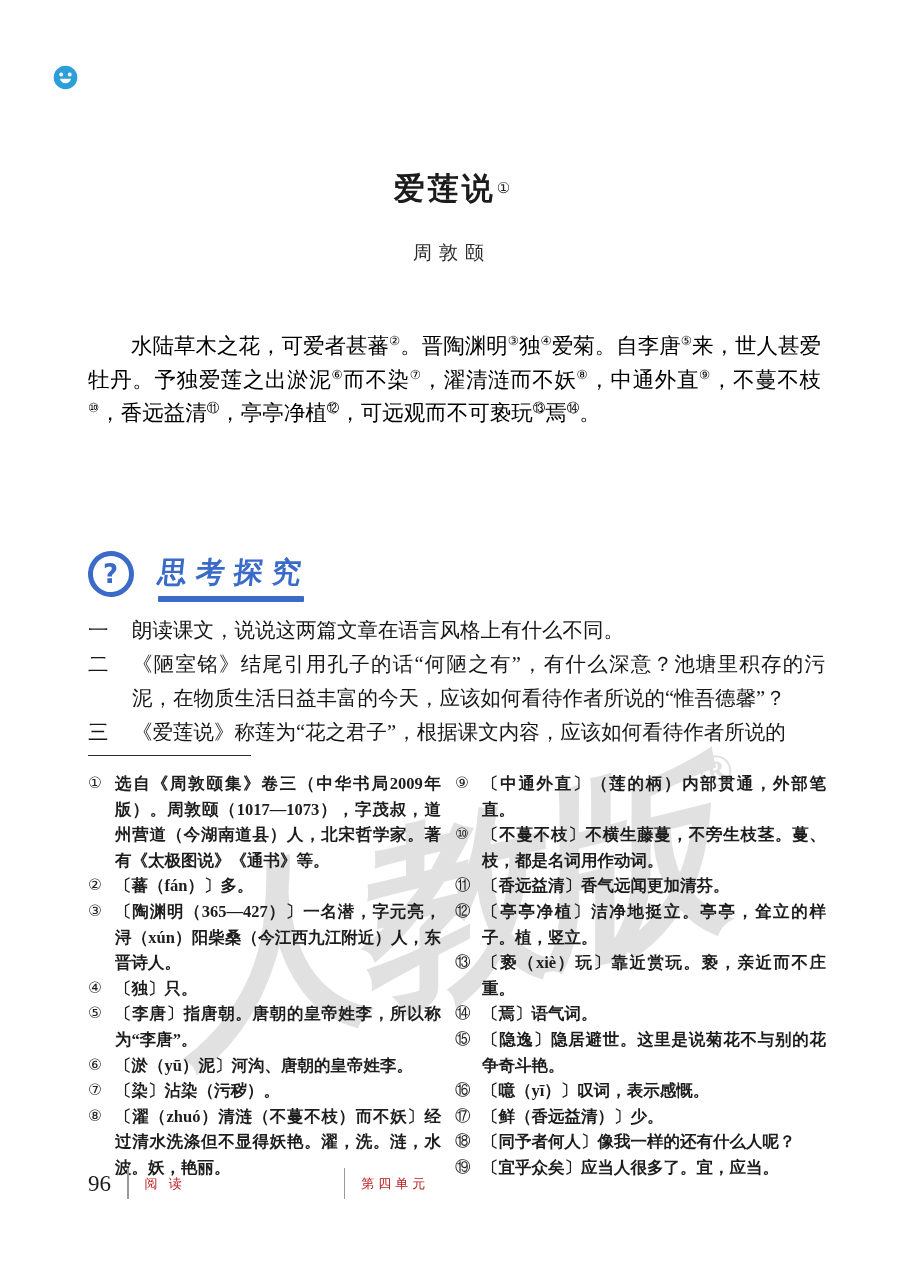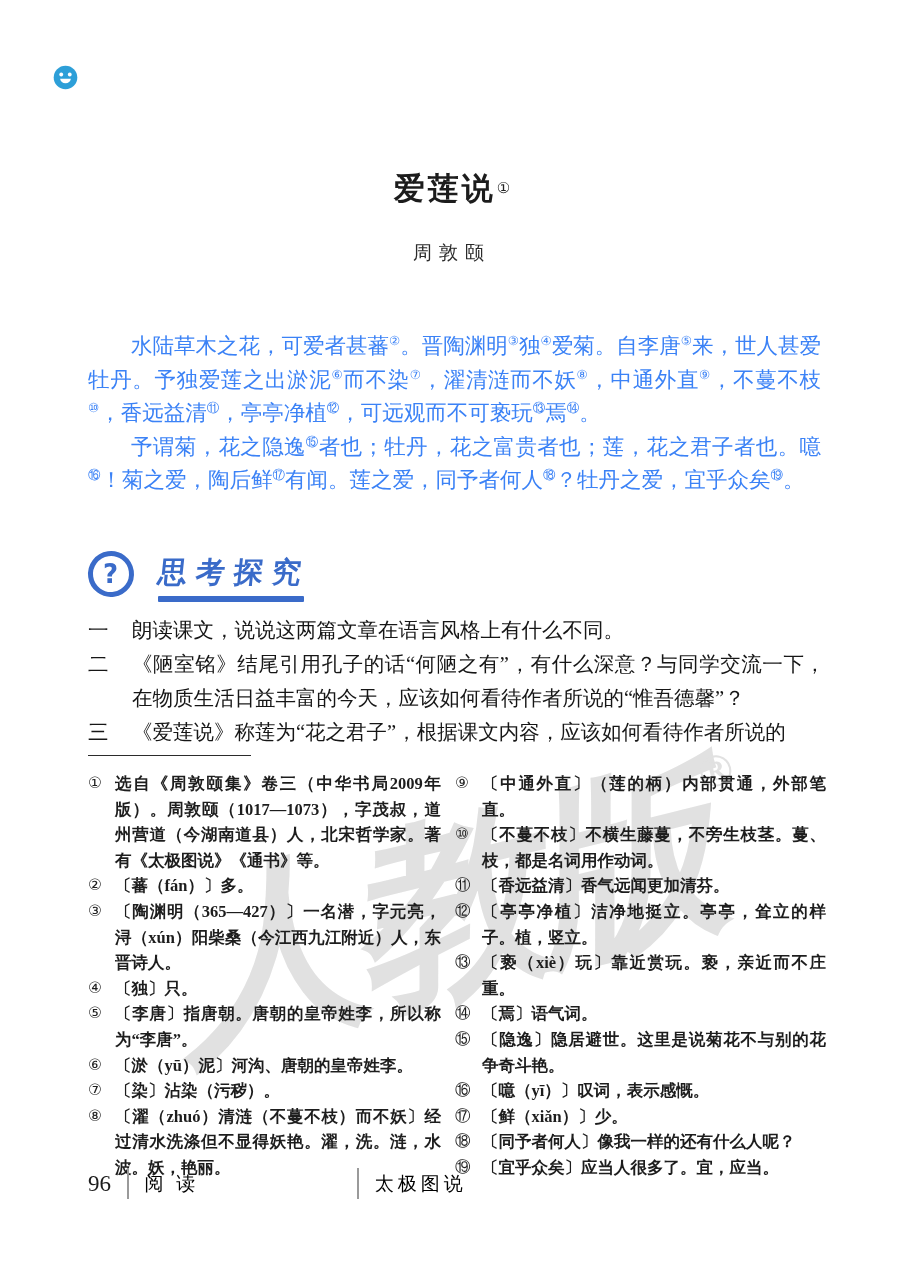--- a/index.html
+++ b/index.html
@@ -19,21 +19,21 @@
 
   
   .title-block { top:168px; left:0; right:0; text-align:center; }
   .title-text { font-size:31px; font-weight:700; letter-spacing:3px; color:#1c1c1c; }
   .title-sup { font-size:15px; font-weight:400; vertical-align:super; margin-left:1px; }
   .author-block { top:240px; left:0; right:0; text-align:center; }
   .author-name { font-size:19px; letter-spacing:7px; color:#2a2a2a; }
 
   
   .body-text { top:330px; left:88px; width:733px; }
-  .para { font-size:21.5px; line-height:33.5px; text-indent:2em; text-align:justify; color:#3b82f6; }
+  .para { font-size:21.5px; line-height:33.5px; text-indent:2em; text-align:justify; color:#000000; }
   .note-ref { font-size:12.5px; line-height:0; vertical-align:super; letter-spacing:0; }
 
   
   .explore-header { top:551px; left:88px; display:flex; align-items:flex-start; gap:24px; }
   .q-icon {
     width:46px; height:46px; flex:none;
     border:5px solid #3a6bc9; border-radius:50%;
     display:flex; align-items:center; justify-content:center;
     transform:rotate(-8deg);
   }
@@ -70,21 +70,21 @@
     pointer-events:none; user-select:none;
     opacity:0.75;
   }
   .wm-text { font-size:195px; letter-spacing:-10px; }
   .wm-reg { font-size:46px; vertical-align:120px; margin-left:8px; font-style:normal; }
 
   
   .footer { top:1168px; left:88px; display:flex; align-items:center; }
   .page-num { font-size:23px; color:#1c1c1c; }
   .v-sep { width:1.5px; height:31px; background:#9a9a9a; margin:0 16px; }
-  .footer-label { font-size:19px; letter-spacing:4px; color:#000000; }
+  .footer-label { font-size:13px; letter-spacing:4px; color:#b91c1c; }
   .sep2 { margin-left:158px; }
 </style>
 </head>
 <body>
 
 <div class="page">
 
   <div class="layer watermark">
     <span class="wm-text">人教版</span><span class="wm-reg">®</span>
   </div>
@@ -100,41 +100,40 @@
 
   <div class="layer author-block">
     <span class="author-name">周敦颐</span>
   </div>
   <div class="layer title-block">
     <span class="title-text">爱莲说</span><sup class="title-sup">①</sup>
   </div>
 
   <div class="layer body-text">
       <p class="para"><span>水陆草木之花，可爱者甚蕃<sup class="note-ref">②</sup>。晋陶渊明<sup class="note-ref">③</sup>独<sup class="note-ref">④</sup>爱菊。自李唐<sup class="note-ref">⑤</sup>来，世人甚爱牡丹。予独爱莲之出淤泥<sup class="note-ref">⑥</sup>而不染<sup class="note-ref">⑦</sup>，濯清涟而不妖<sup class="note-ref">⑧</sup>，中通外直<sup class="note-ref">⑨</sup>，不蔓不枝<sup class="note-ref">⑩</sup>，香远益清<sup class="note-ref">⑪</sup>，亭亭净植<sup class="note-ref">⑫</sup>，可远观而不可亵玩<sup class="note-ref">⑬</sup>焉<sup class="note-ref">⑭</sup>。</span></p>
-      <p class="para"><span>予谓菊，花之隐逸<sup class="note-ref">⑮</sup>者也；牡丹，花之富贵者也；莲，花之君子者也。噫<sup class="note-ref">⑯</sup>！菊之爱，陶后鲜<sup class="note-ref">⑰</sup>有闻。莲之爱，同予者何人<sup class="note-ref">⑱</sup>？牡丹之爱，宜乎众矣<sup class="note-ref">⑲</sup>。</span></p>
     </div>
 
   <div class="layer explore-header">
     <span class="q-icon">
       <span class="q-glyph">?</span>
     </span>
     <span class="explore-title-wrap">
       <span class="explore-title">思考探究</span>
       <span class="explore-underline"></span>
     </span>
   </div>
 
   <div class="layer questions">
       <div class="question">
     <span class="q-num">一</span>
     <span class="q-text">朗读课文，说说这两篇文章在语言风格上有什么不同。</span>
   </div>
       <div class="question">
     <span class="q-num">二</span>
-    <span class="q-text">《陋室铭》结尾引用孔子的话“何陋之有”，有什么深意？与同学交流一下，在物质生活日益丰富的今天，应该如何看待作者所说的“惟吾德馨”？</span>
+    <span class="q-text">《陋室铭》结尾引用孔子的话“何陋之有”，有什么深意？池塘里积存的污泥，在物质生活日益丰富的今天，应该如何看待作者所说的“惟吾德馨”？</span>
   </div>
       <div class="question">
     <span class="q-num">三</span>
     <span class="q-text">《爱莲说》称莲为“花之君子”，根据课文内容，应该如何看待作者所说的</span>
   </div>
     </div>
 
   <hr class="layer fn-sep">
 
   <div class="layer footnotes">
@@ -200,34 +199,34 @@
         <div class="fn">
     <span class="fn-num">⑮</span>
     <span class="fn-text">〔隐逸〕隐居避世。这里是说菊花不与别的花争奇斗艳。</span>
   </div>
         <div class="fn">
     <span class="fn-num">⑯</span>
     <span class="fn-text">〔噫（yī）〕叹词，表示感慨。</span>
   </div>
         <div class="fn">
     <span class="fn-num">⑰</span>
-    <span class="fn-text">〔鲜（xiǎn）〕少。</span>
+    <span class="fn-text">〔鲜（香远益清）〕少。</span>
   </div>
         <div class="fn">
     <span class="fn-num">⑱</span>
     <span class="fn-text">〔同予者何人〕像我一样的还有什么人呢？</span>
   </div>
         <div class="fn">
     <span class="fn-num">⑲</span>
     <span class="fn-text">〔宜乎众矣〕应当人很多了。宜，应当。</span>
   </div>
       </div>
   </div>
 
   <div class="layer footer">
     <span class="page-num">96</span>
     <span class="v-sep"></span>
     <span class="footer-label">阅 读</span>
     <span class="v-sep sep2"></span>
-    <span class="footer-label">太极图说</span>
+    <span class="footer-label">第四单元</span>
   </div>
 
 </div>
 
 </body></html>

